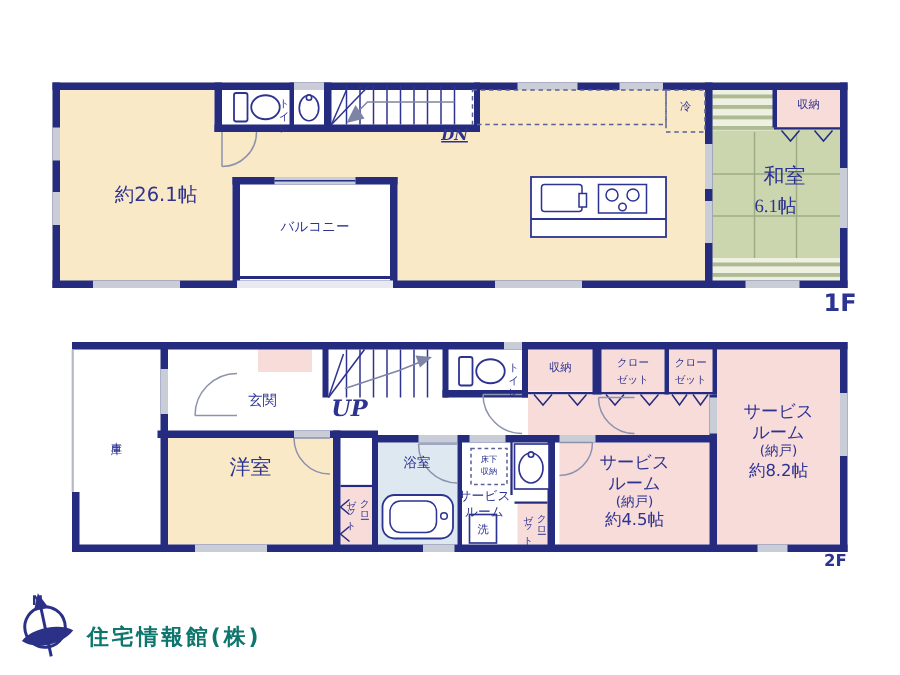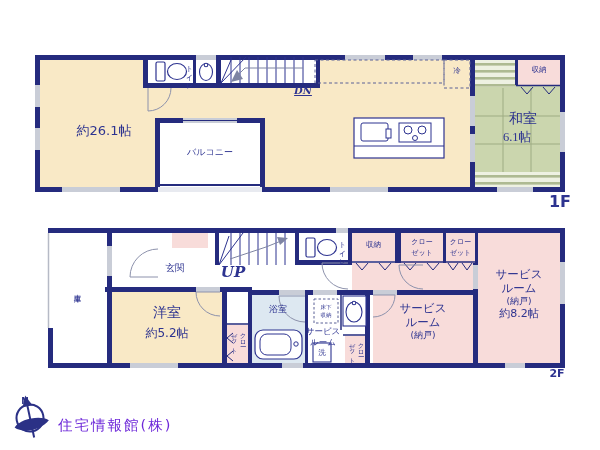--- a/index.html
+++ b/index.html
@@ -5,21 +5,21 @@
   html,body{margin:0;padding:0;background:#fff;}
   .stage{position:relative;width:600px;height:450px;background:#fff;overflow:hidden;
          font-family:"DejaVu Sans","Liberation Sans",sans-serif;color:#2d3390;}
   .stage svg{position:absolute;left:0;top:0;}
   .t{position:absolute;text-align:center;line-height:1.2;white-space:nowrap;color:#2d3390;}
   .t span{display:block;white-space:nowrap;}
   .vt{position:absolute;writing-mode:vertical-rl;text-orientation:upright;letter-spacing:1px;color:#2d3390;}
   .vt span{display:block;}
   .it{font-family:"DejaVu Serif","Liberation Serif",serif;font-style:italic;font-weight:bold;}
   .fl{font-weight:bold;}
-  .company{color:#6d28d9;letter-spacing:2px;}
+  .company{color:#0f766e;letter-spacing:2px;font-weight:bold;}
 </style>
 </head>
 <body>
 
 <div class="stage">
 
 <svg width="600" height="450" viewBox="0 0 600 450">
   <defs>
     <pattern id="stripes" width="8" height="7" patternUnits="userSpaceOnUse">
       <rect x="0" y="0" width="8" height="7" fill="#eef1e2"></rect>
@@ -290,21 +290,20 @@
 <div class="t" style="left:352px;top:240px;width:43px;font-size:7.5px;">収納</div>
 <div class="t" style="left:401px;top:237px;width:42px;font-size:7px;line-height:1.5;">
   <span>クロー</span>
   <span>ゼット</span>
 </div>
 <div class="t" style="left:446px;top:237px;width:29px;font-size:7px;line-height:1.5;">
   <span>クロー</span>
   <span>ゼット</span>
 </div>
 <div class="t" style="left:132px;top:304px;width:70px;font-size:14px;">洋室</div>
-<div class="t" style="left:127px;top:326px;width:80px;font-size:12px;">約5.2帖</div>
 <div class="vt" style="left:229px;top:328px;font-size:6.5px;letter-spacing:0;line-height:1.4;">
   <span>クロー</span>
   <span>ゼット</span>
 </div>
 <div class="t" style="left:255px;top:304px;width:46px;font-size:9px;">浴室</div>
 <div class="t" style="left:315px;top:303px;width:22px;font-size:5.5px;line-height:1.5;">
   <span>床下</span>
   <span>収納</span>
 </div>
 <div class="t" style="left:301px;top:326px;width:44px;font-size:8.5px;line-height:1.3;">
@@ -313,20 +312,21 @@
 </div>
 <div class="t" style="left:313px;top:348px;width:18px;font-size:7.5px;">洗</div>
 <div class="vt" style="left:347px;top:338px;font-size:6.5px;letter-spacing:0;line-height:1.4;">
   <span>クロー</span>
   <span>ゼット</span>
 </div>
 <div class="t" style="left:368px;top:302px;width:110px;font-size:11.5px;line-height:1.2;">
   <span>サービス</span>
   <span>ルーム</span>
   <span style="font-size:9px;">(納戸)</span>
+  <span style="font-size:11px;">約4.5帖</span>
 </div>
 <div class="t" style="left:478px;top:267px;width:82px;font-size:11.5px;line-height:1.25;">
   <span>サービス</span>
   <span>ルーム</span>
   <span style="font-size:9px;">(納戸)</span>
   <span style="font-size:11px;">約8.2帖</span>
 </div>
 <div class="t fl" style="left:542px;top:367px;width:30px;font-size:11px;">2F</div>
 
 <div class="t fl" style="left:17px;top:396px;width:16px;font-size:9px;color:#2b3186;">N</div>

